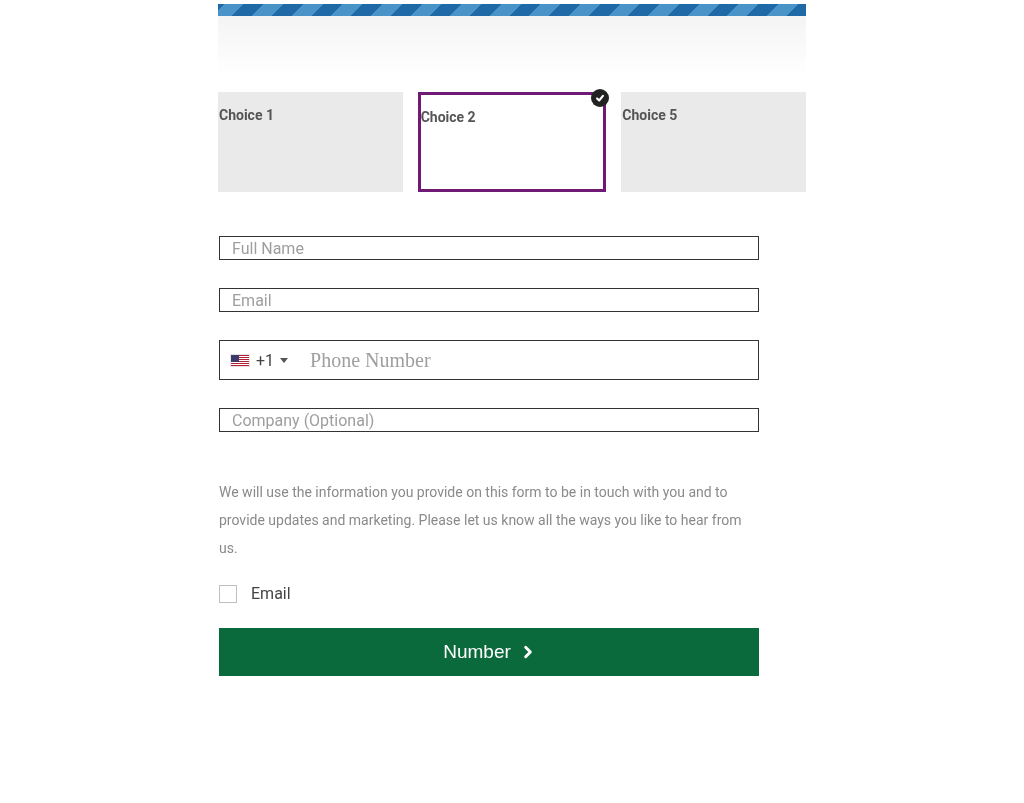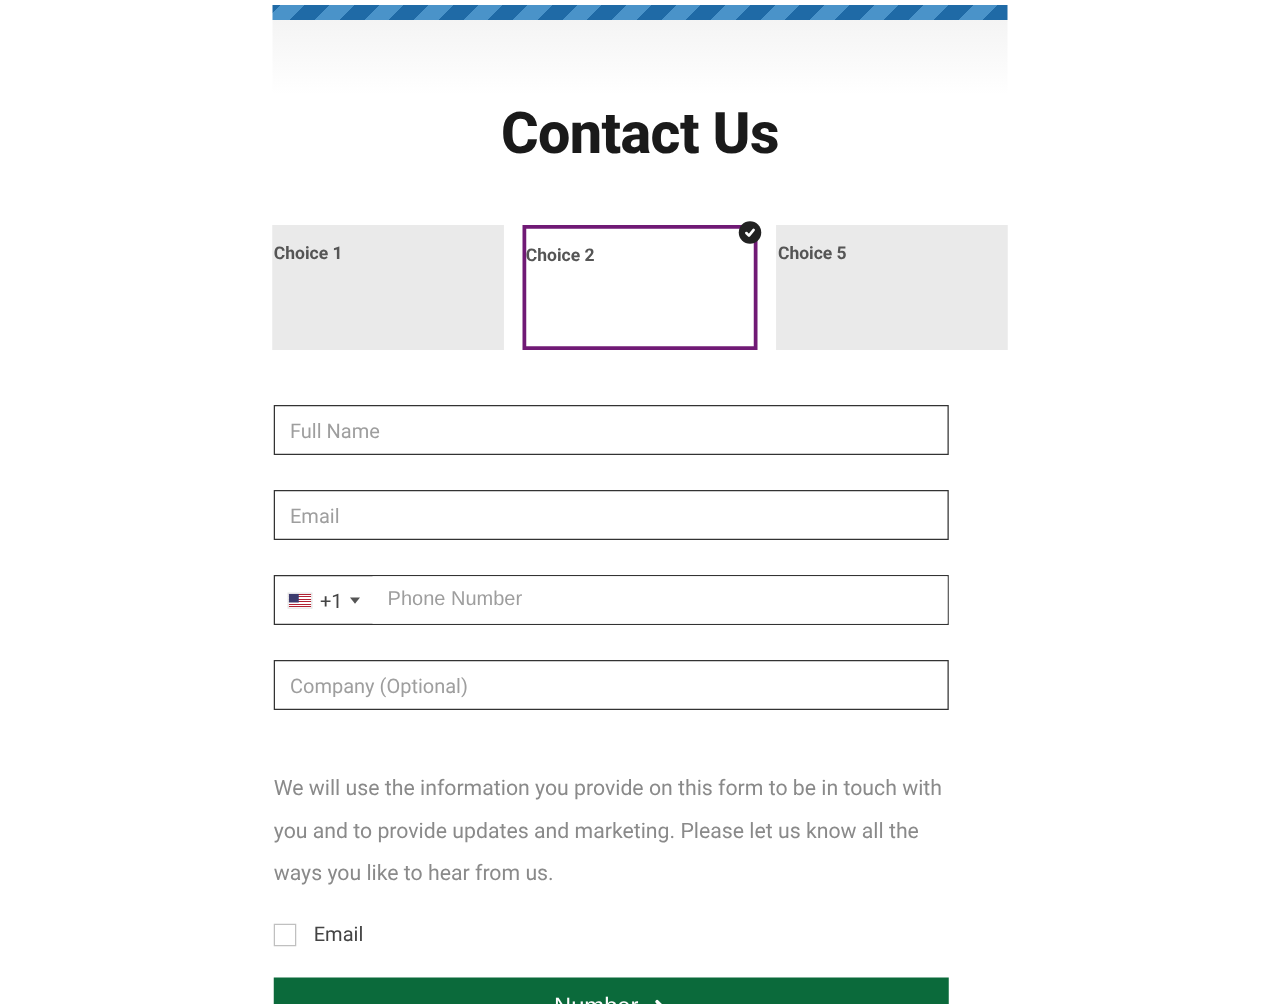--- a/index.html
+++ b/index.html
@@ -85,21 +85,21 @@
       stroke-linecap: round;
       stroke-linejoin: round;
     }
     .form-container {
       width: 540px;
       margin: 0 auto;
       margin-left: 1px;
     }
     .text-input {
       width: 100%;
-      height: 40px;
+      height: 24px;
       border: 1px solid #333;
       padding: 4px 12px;
       font-size: 16px;
       color: #333;
       margin-bottom: 28px;
       outline: none;
       font-family: inherit;
     }
     .text-input::placeholder {
       color: #9e9e9e;
@@ -149,27 +149,27 @@
       width: 0; height: 0;
       border-left: 4px solid transparent;
       border-right: 4px solid transparent;
       border-top: 5px solid #555;
     }
     .phone-input {
       flex: 1;
       height: 100%;
       border: none;
       padding: 0 12px;
-      font-size: 16px;
+      font-size: 20px;
       outline: none;
-      font-family: Liberation Sans, sans-serif;
+      font-family: Liberation Serif, serif;
     }
     .phone-input::placeholder { color: #9e9e9e; }
     .consent-text {
-      font-size: 17px;
+      font-size: 14px;
       line-height: 2.0;
       color: #8a8a8a;
       margin-top: 18px;
       margin-bottom: 22px;
     }
     .checkbox-row {
       display: flex;
       align-items: center;
       gap: 14px;
       margin-bottom: 25px;
@@ -210,21 +210,20 @@
     }
   </style>
 </head>
 <body>
 
 <div class="page">
   <div class="container">
     <div class="stripe-bar"></div>
     <div class="gradient-fade"></div>
 
-    <h1 class="title">Contact Us</h1>
 
     <div class="choices">
       <div class="choice-card">
         <span>Choice 1</span>
       </div>
       <div class="choice-card selected">
         <span>Choice 2</span>
         <span class="check-badge">
           <svg viewBox="0 0 12 12">
               <path d="M2.5 6.5 L5 9 L9.5 3.5"></path>

